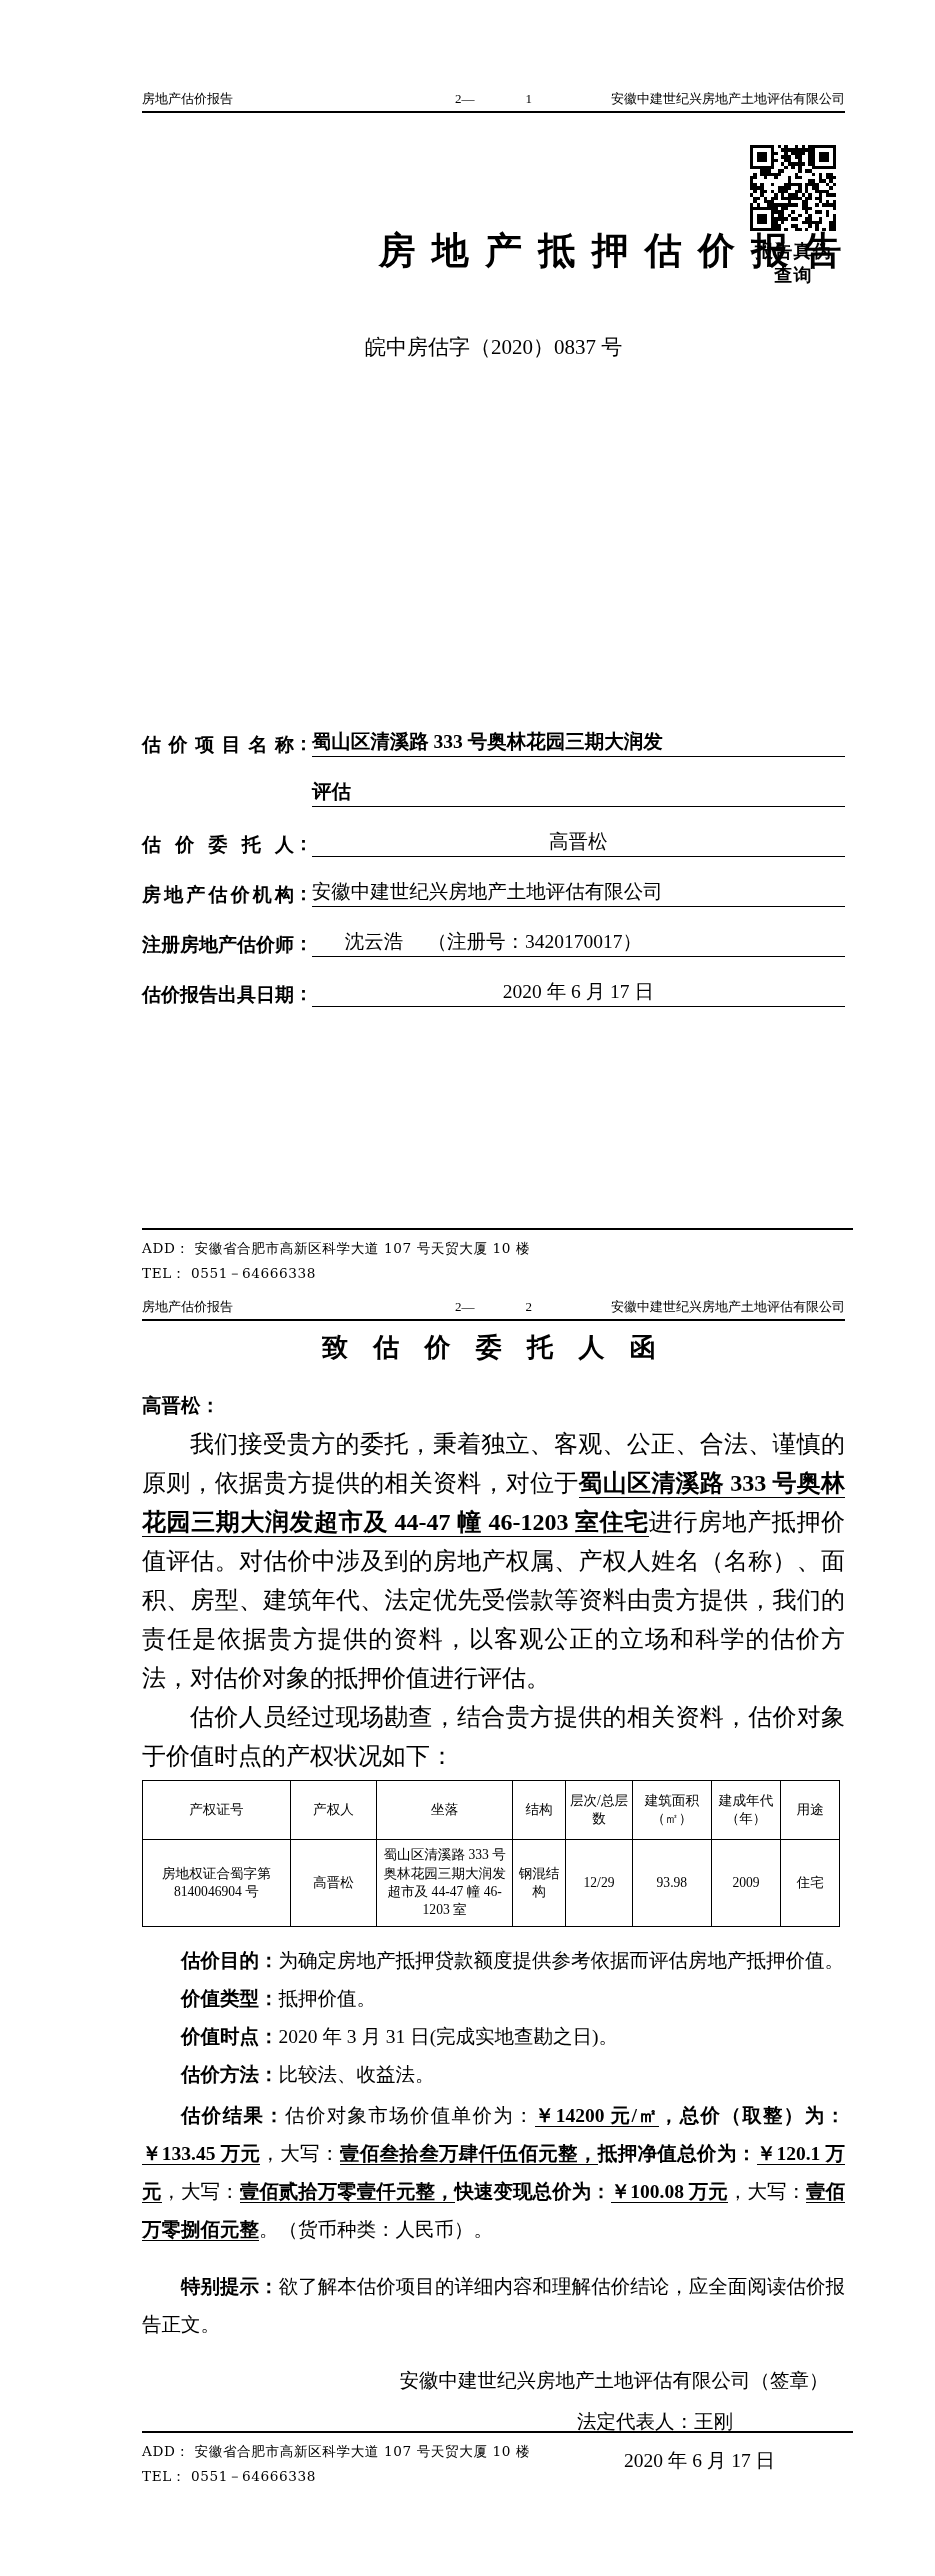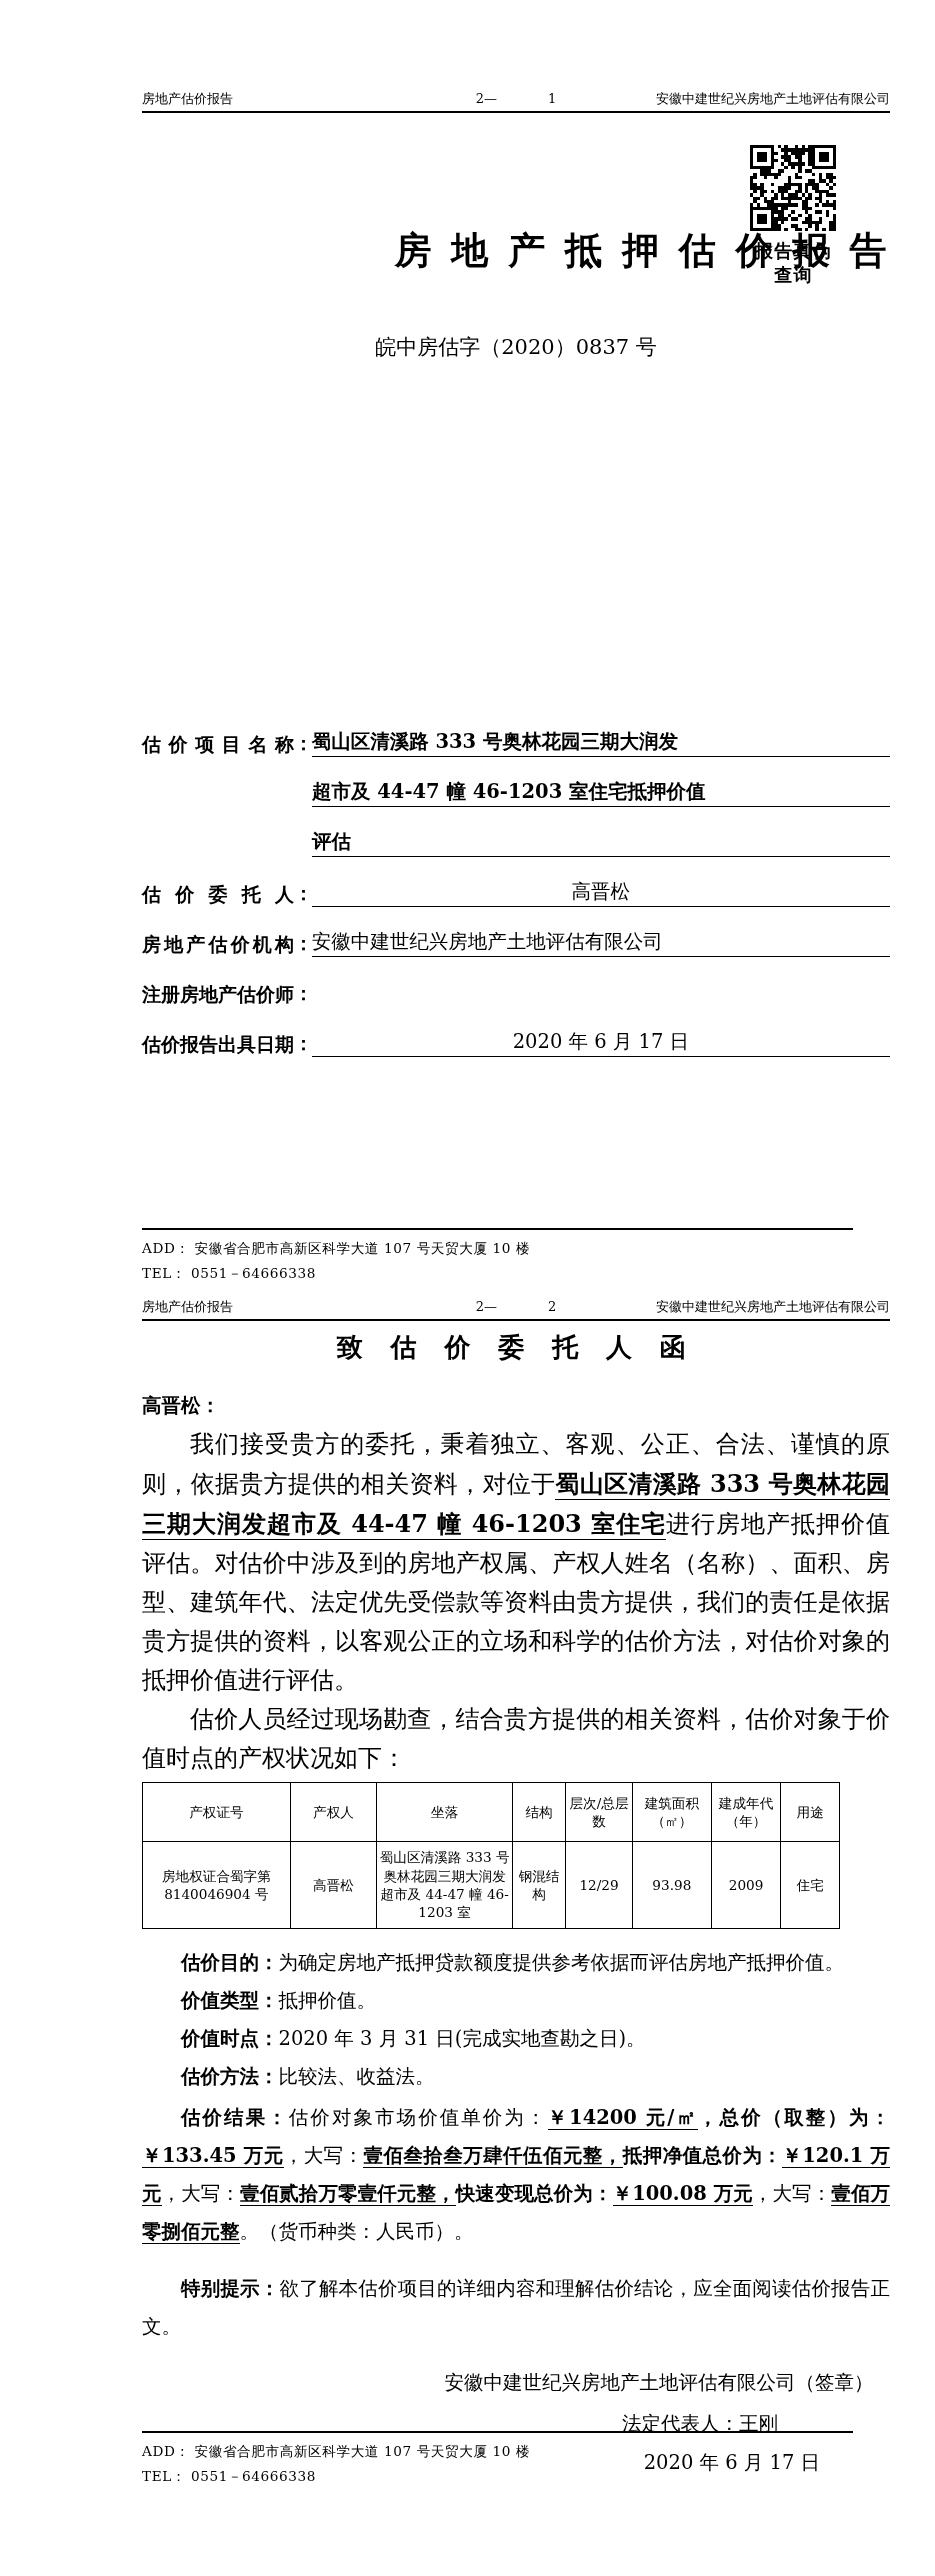--- a/index.html
+++ b/index.html
@@ -5,21 +5,21 @@
   * { box-sizing: border-box; }
   html,body { margin:0; padding:0; background:#888; }
   .sheet {
     position:relative; width:936px; height:2576px; background:#ffffff;
     font-family:"DejaVu Serif","Liberation Serif",serif; color:#000;
     overflow:hidden; margin:0 auto;
   }
   .page { position:absolute; left:0; width:936px; overflow:hidden; }
   #page1 { top:0; height:1292px; }
   #page2 { top:1292px; height:1284px; }
-  .content { margin-left:142px; margin-right:46px; position:relative; }
+  .content { margin-left:142px; margin-right:91px; position:relative;font-family:Liberation Serif, serif; }
 
   
   .phead { display:grid; grid-template-columns:1fr auto 1fr; align-items:flex-end;
            font-size:13px; line-height:17.7px; }
   .phead .ph-left  { text-align:left; }
   .phead .ph-mid   { text-align:center; }
   .phead .ph-mid .gap { display:inline-block; width:51px; }
   .phead .ph-right { text-align:right; }
   .phrule { border-bottom:2.9px solid #000; margin-top:3.5px; }
   .pfoot { position:absolute; left:142px; right:83px; }
@@ -90,42 +90,39 @@
 
 
       <div class="title1">房 地 产 抵 押 估 价 报 告</div>
       <div class="subtitle1">皖中房估字（2020）0837 号</div>
 
       <div class="fields">
         <div class="frow">
           <span class="flabel">估 价 项 目 名 称</span>
             <span class="fcolon">：</span>
           <span class="fval bold">蜀山区清溪路 333 号奥林花园三期大润发</span>
-        </div>
-        <div class="frow">
-          <span class="fspacer"></span>
-          <span class="fval bold">超市及 44-47 幢 46-1203 室住宅抵押价值</span>
         </div>
         <div class="frow">
           <span class="fspacer"></span>
           <span class="fval bold">评估</span>
         </div>
         <div class="frow">
           <span class="flabel">估 价 委 托 人</span>
             <span class="fcolon">：</span>
           <span class="fval center">高晋松</span>
         </div>
         <div class="frow">
           <span class="flabel">房地产估价机构</span>
             <span class="fcolon">：</span>
           <span class="fval">安徽中建世纪兴房地产土地评估有限公司</span>
         </div>
         <div class="frow">
           <span class="flabel">注册房地产估价师</span>
             <span class="fcolon">：</span>
+          <span class="fval pad1">沈云浩　 （注册号：3420170017）</span>
         </div>
         <div class="frow">
           <span class="flabel">估价报告出具日期</span>
             <span class="fcolon">：</span>
           <span class="fval center">2020 年 6 月 17 日</span>
         </div>
       </div>
     </div>
 
     <div class="qrbox">

